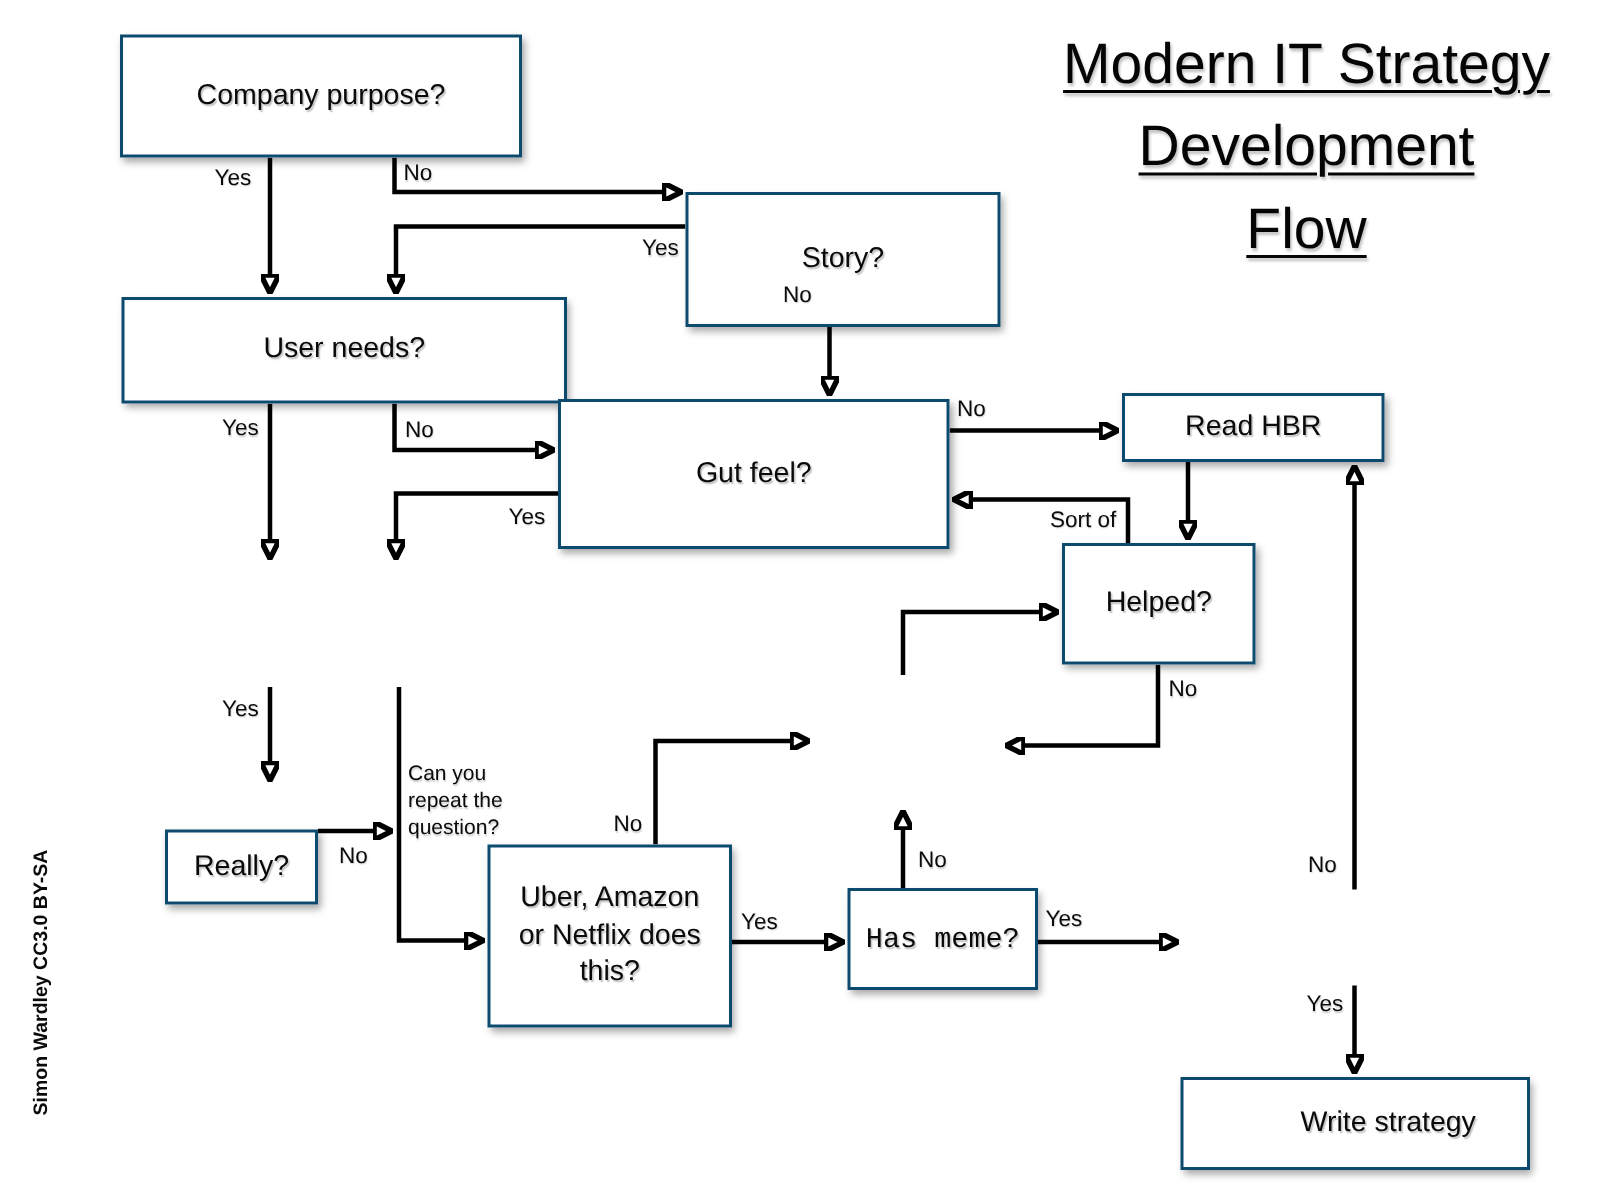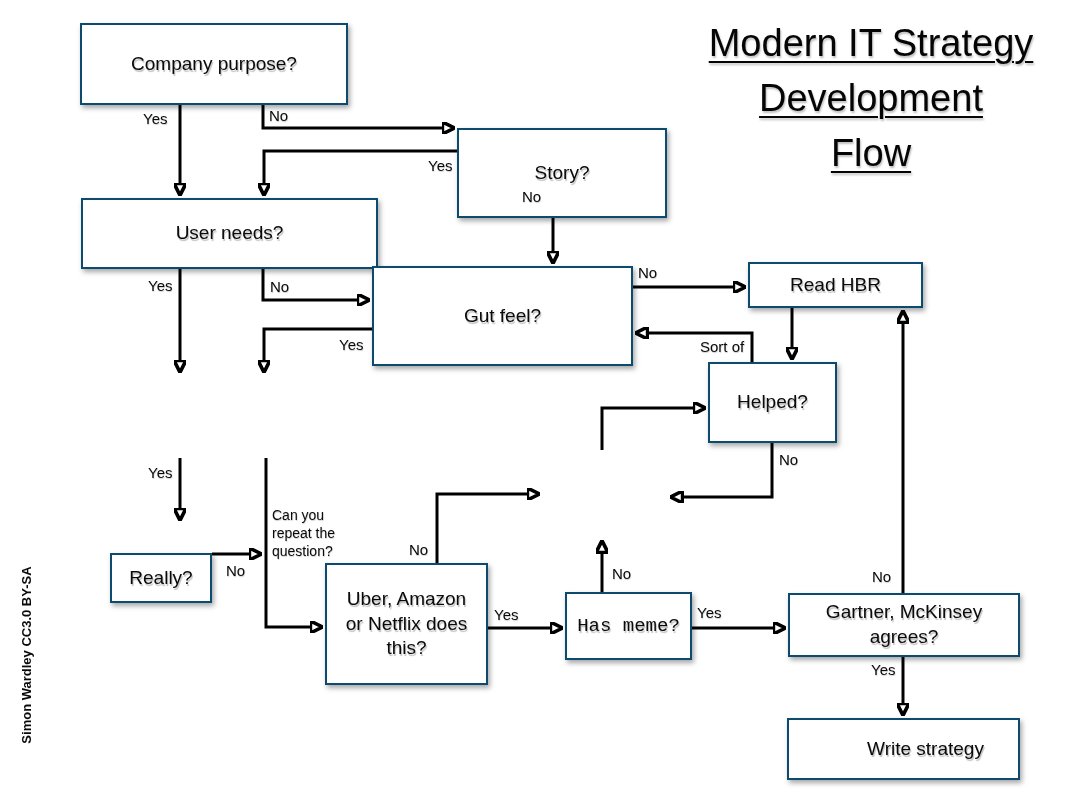--- a/index.html
+++ b/index.html
@@ -185,24 +185,20 @@
     <span class="node-label">Really?</span>
   </div>
   <div class="node n-uber">
     <span class="node-label">Uber, Amazon
 or Netflix does
 this?</span>
   </div>
   <div class="node n-hasmeme">
     <span class="node-label">Has meme?</span>
   </div>
-  <div class="node n-gartner">
-    <span class="node-label">Gartner, McKinsey
-agrees?</span>
-  </div>
   <div class="node n-write">
     <span class="node-label">Write strategy</span>
   </div>
 
   <div class="edge-label l-company-yes">Yes</div>
   <div class="edge-label l-company-no">No</div>
   <div class="edge-label l-story-yes">Yes</div>
   <div class="edge-label l-story-no">No</div>
   <div class="edge-label l-user-yes">Yes</div>
   <div class="edge-label l-user-no">No</div>

